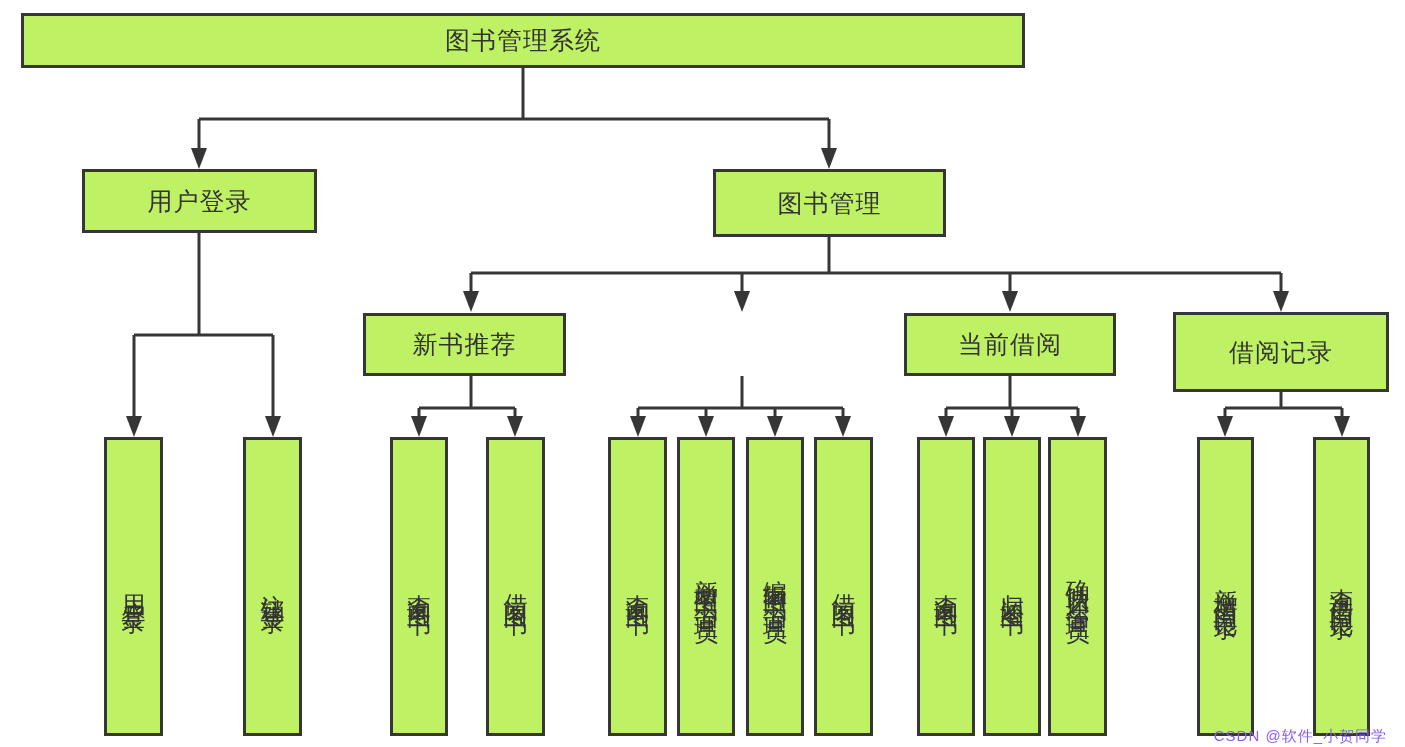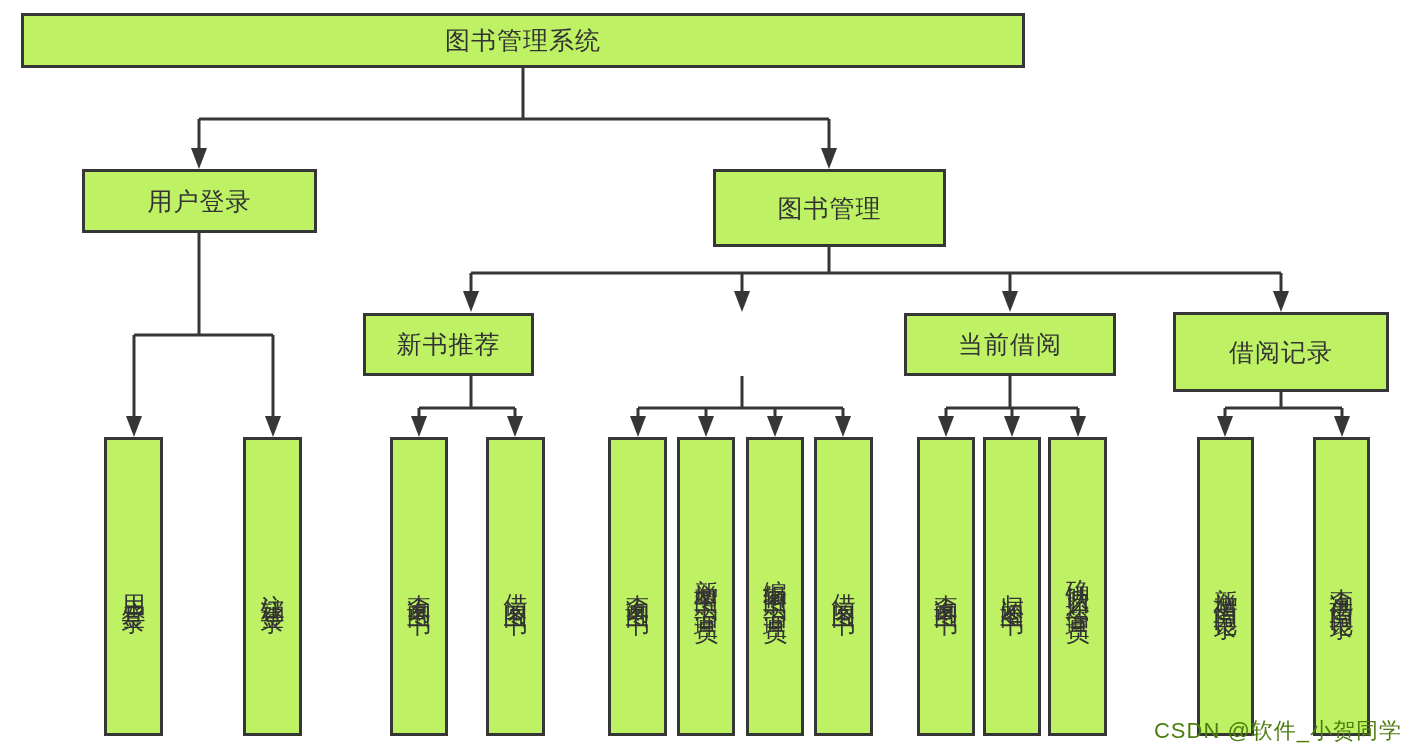--- a/index.html
+++ b/index.html
@@ -33,24 +33,24 @@
   }
   .box.v {
     writing-mode: vertical-rl;
     text-orientation: mixed;
     letter-spacing: 6px;
     font-size: 24px;
     line-height: 1;
   }
   .watermark {
     position: absolute;
-    right: 3px;
+    right: 18px;
     bottom: 1px;
-    color: #4d7c0f;
-    font-size: 22px;
+    color: #8b5cf6;
+    font-size: 15px;
     letter-spacing: 1px;
     z-index: 4;
   }
 </style>
 </head>
 <body>
 
 <div class="stage">
 
   <svg class="connectors" width="1405" height="747" viewBox="0 0 1405 747" xmlns="http://www.w3.org/2000/svg">
@@ -83,23 +83,23 @@
       <polygon points="1012,437 1004,416 1020,416"></polygon>
       <polygon points="1078,437 1070,416 1086,416"></polygon>
       <polygon points="1225,437 1217,416 1233,416"></polygon>
       <polygon points="1342,437 1334,416 1350,416"></polygon>
     </g>
   </svg>
 
   <div class="box" style="left:21px;top:13px;width:1004px;height:55px;">图书管理系统</div>
 
   <div class="box" style="left:82px;top:169px;width:235px;height:64px;">用户登录</div>
-  <div class="box" style="left:713px;top:169px;width:233px;height:78px;">图书管理</div>
+  <div class="box" style="left:713px;top:169px;width:233px;height:68px;">图书管理</div>
 
-  <div class="box" style="left:363px;top:313px;width:171px;height:63px;">新书推荐</div>
+  <div class="box" style="left:363px;top:313px;width:203px;height:63px;">新书推荐</div>
   <div class="box" style="left:904px;top:313px;width:212px;height:63px;">当前借阅</div>
   <div class="box" style="left:1173px;top:312px;width:216px;height:80px;">借阅记录</div>
 
   <div class="box v" style="left:104px;top:437px;width:59px;height:299px;">用户登录</div>
   <div class="box v" style="left:243px;top:437px;width:59px;height:299px;">注销登录</div>
 
   <div class="box v" style="left:390px;top:437px;width:58px;height:299px;">查询图书</div>
   <div class="box v" style="left:486px;top:437px;width:59px;height:299px;">借阅图书</div>
 
   <div class="box v" style="left:608px;top:437px;width:59px;height:299px;">查询图书</div>

